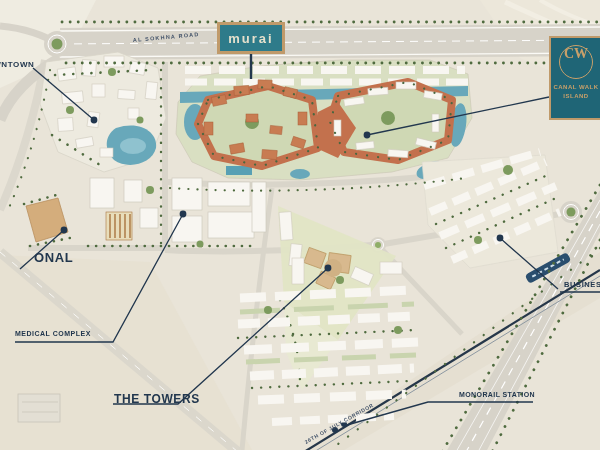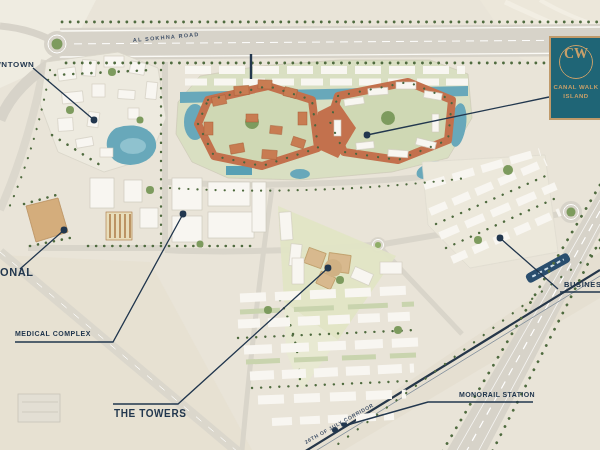--- a/index.html
+++ b/index.html
@@ -2,23 +2,23 @@
 <html><head>
 <meta charset="utf-8">
 <style>
   html,body{margin:0;padding:0;background:#fff;}
   .stage{position:relative;width:600px;height:450px;overflow:hidden;
          font-family:"Liberation Sans",sans-serif;background:#e9e4d8;}
   .stage svg{position:absolute;left:0;top:0;}
   .callout-label{position:absolute;font-weight:bold;color:#22374e;
                  letter-spacing:.6px;white-space:nowrap;}
   .lbl-downtown{left:-20px;top:60px;font-size:8px;}
-  .lbl-educational{left:0px;top:266px;font-size:11px;}
+  .lbl-educational{left:0px;top:250px;font-size:13px;padding-left:34px;}
   .lbl-medical{left:15px;top:330px;font-size:7px;letter-spacing:.5px;}
-  .lbl-towers{left:114px;top:392px;font-size:10px;margin-top:16px;}
+  .lbl-towers{left:114px;top:392px;font-size:12px;}
   .lbl-monorail{left:459px;top:391px;font-size:7px;letter-spacing:.4px;}
   .lbl-business{left:564px;top:280px;font-size:7.5px;}
   .murai-sign{position:absolute;left:217px;top:22px;width:68px;height:32px;
               box-sizing:border-box;background:#2e7b8a;border:3px solid #c09a6a;
               display:flex;align-items:center;justify-content:center;
               color:#e5e0cc;font-size:13px;letter-spacing:2px;font-weight:bold;}
   .cw-logo{position:absolute;left:549px;top:36px;width:54px;height:84px;
            box-sizing:border-box;background:#1f6576;border:2px solid #c09a6a;
            text-align:center;color:#c8a06a;}
   .cw-circle{width:32px;height:32px;border:1.5px solid #c8a06a;border-radius:50%;
@@ -273,20 +273,23 @@
   </g>
 </svg>
 
 <div class="callout-label lbl-downtown">DOWNTOWN</div>
 <div class="callout-label lbl-educational">ONAL</div>
 <div class="callout-label lbl-medical">MEDICAL COMPLEX</div>
 <div class="callout-label lbl-towers">THE TOWERS</div>
 <div class="callout-label lbl-monorail">MONORAIL STATION</div>
 <div class="callout-label lbl-business">BUSINESS</div>
 
+<div class="murai-sign">
+  <span>murai</span>
+</div>
 
 <div class="cw-logo">
   <div class="cw-circle">
     <span>CW</span>
   </div>
   <div class="cw-line">CANAL WALK</div>
   <div class="cw-line">ISLAND</div>
 </div>
 
 </div>

